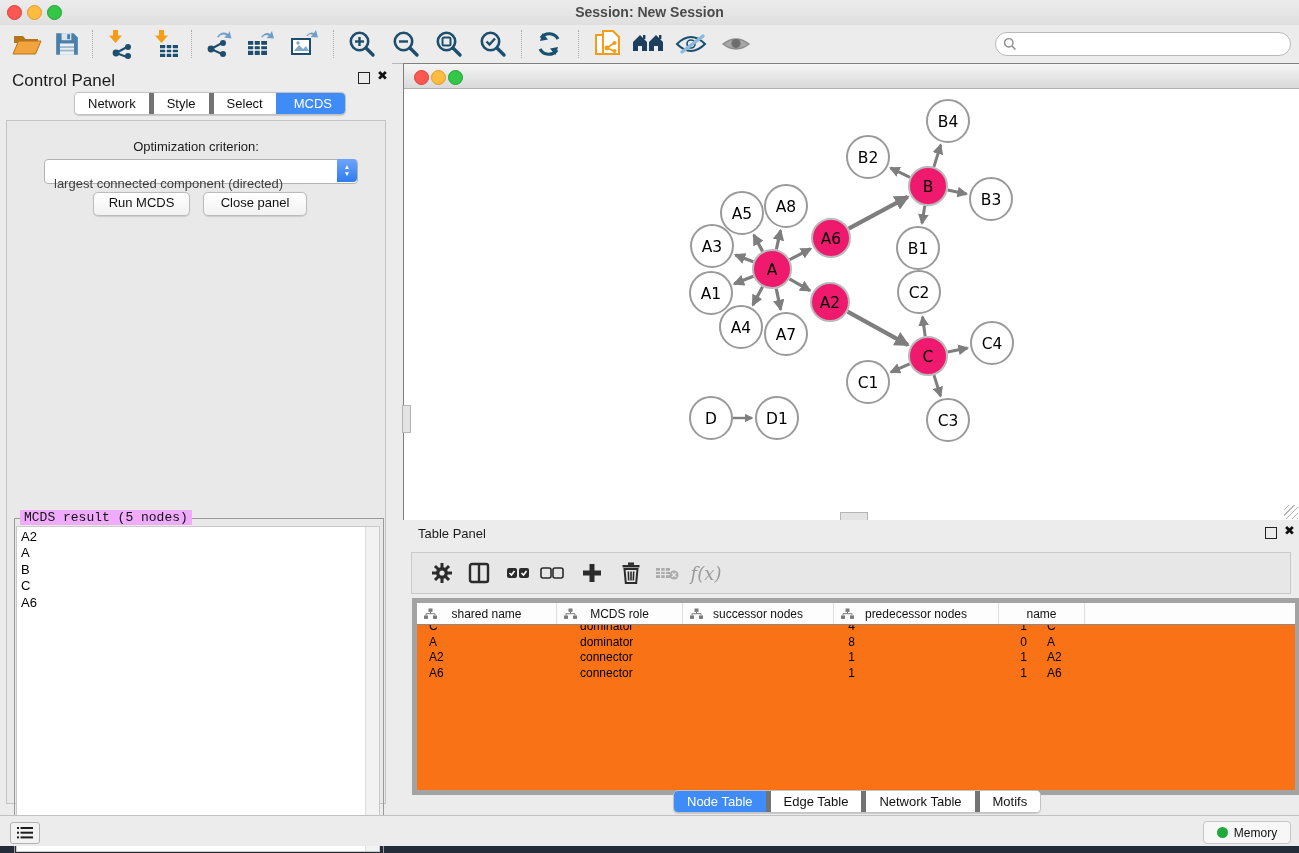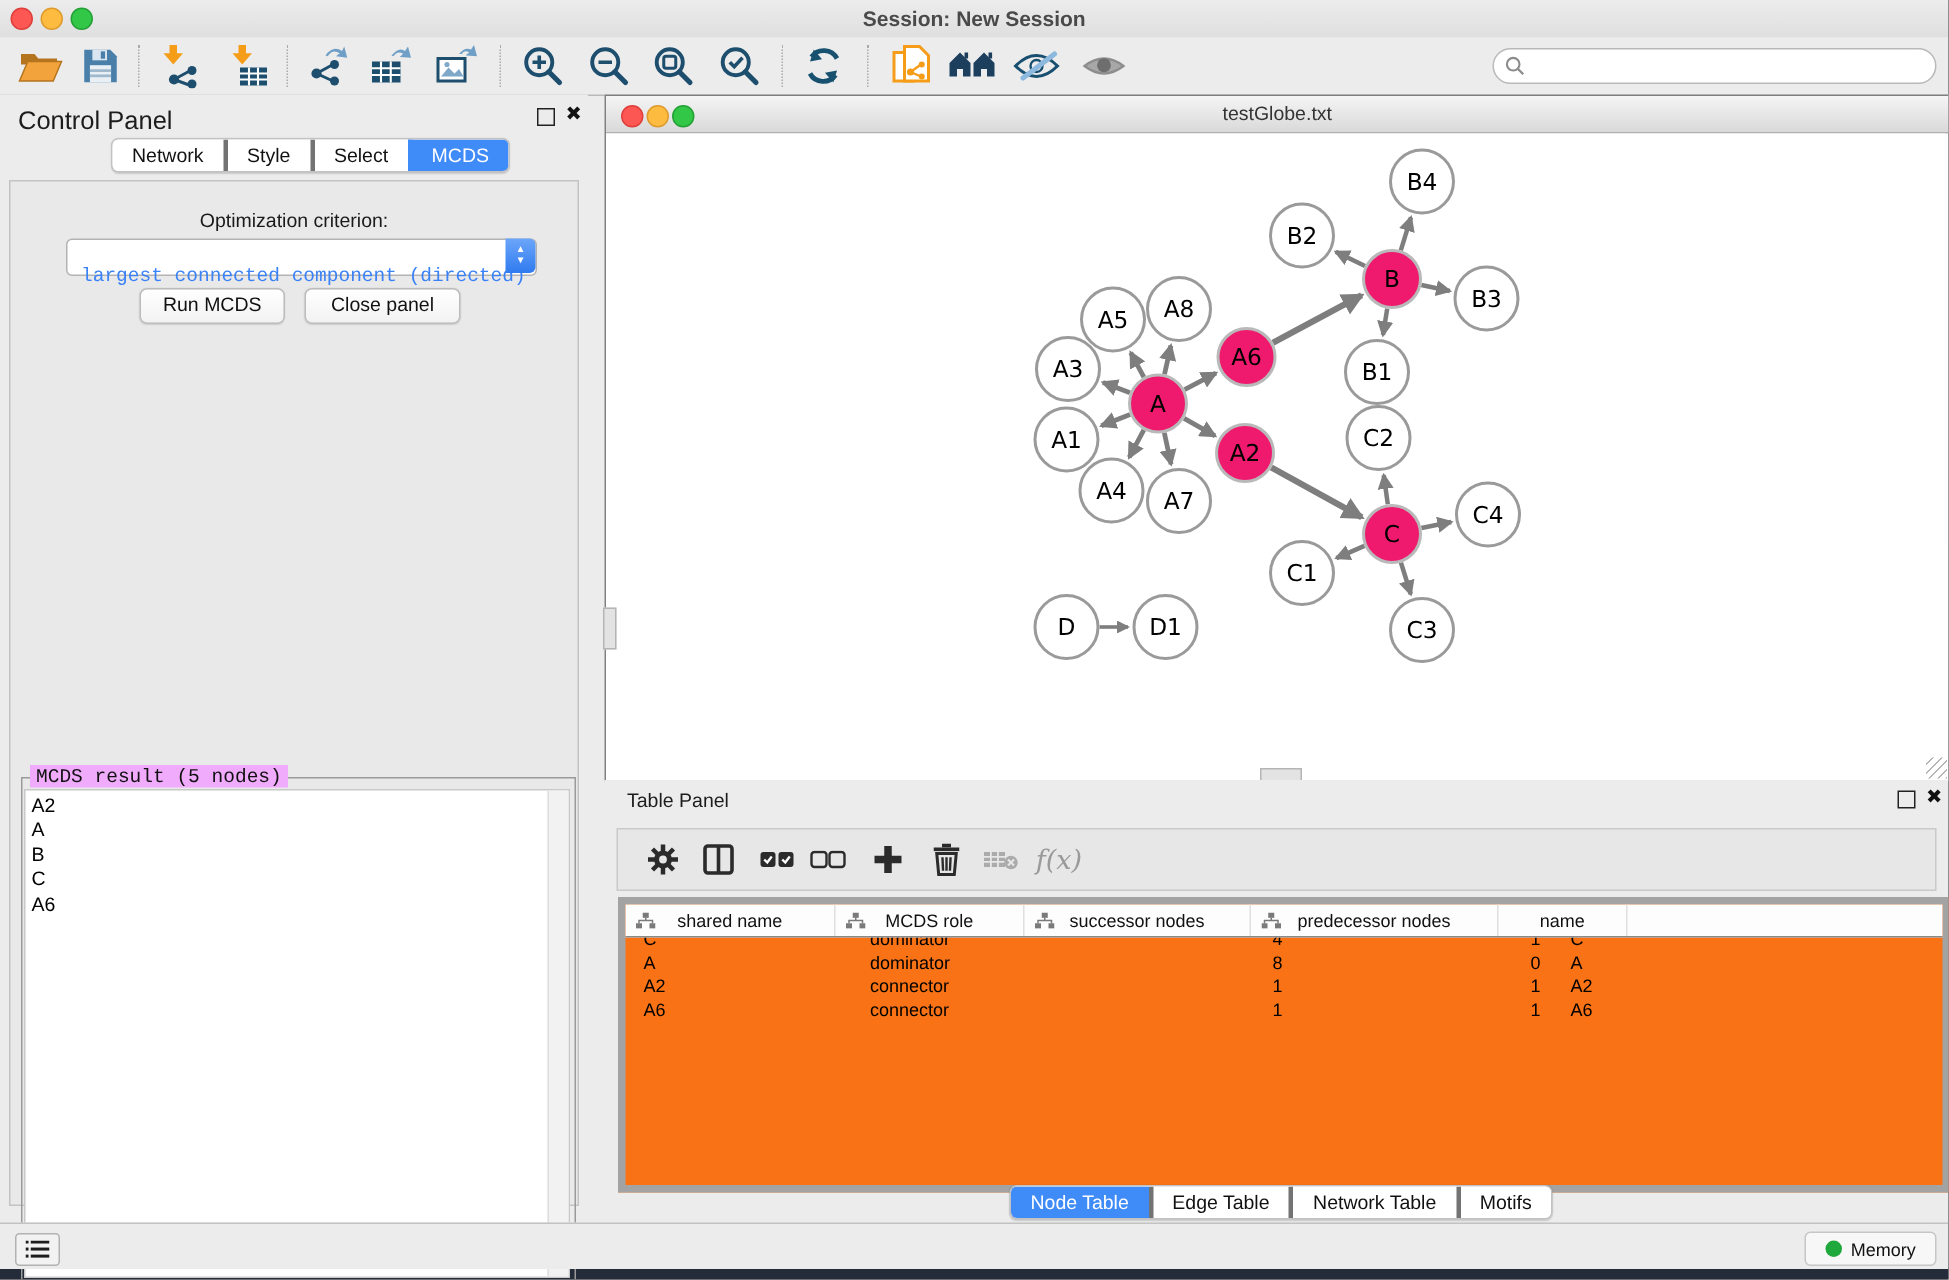--- a/index.html
+++ b/index.html
@@ -23,27 +23,27 @@
   #search-wrap svg{position:absolute;left:7px;top:4px;}
   #search-input{position:absolute;left:26px;top:1px;width:255px;height:18px;border:none;outline:none;font-size:12px;background:transparent;}
 
   
   #control-panel{position:absolute;left:0;top:63px;width:392px;height:752px;background:#ececec;}
   #cp-header{position:absolute;left:0;top:0;width:100%;height:30px;}
   #cp-title{position:absolute;left:12px;top:8px;font-size:17px;color:#1c1c1c;}
   .float-box{position:absolute;top:9px;width:10px;height:10px;border:1.6px solid #222;}
   .close-x{position:absolute;top:6px;font-size:13px;font-weight:bold;color:#111;line-height:14px;}
   #cp-tabs{position:absolute;left:74px;top:29px;display:flex;border:1px solid #c2c2c2;border-radius:5px;overflow:hidden;background:#fff;box-shadow:0 0.5px 1px rgba(0,0,0,.15);}
-  .seg{padding:3px 13px;font-size:13px;color:#111;background:#fff;border-left:3px solid #737373;cursor:default;}
+  .seg{padding:3px 13px;font-size:13px;color:#111;background:#fff;border-left:5px solid #737373;cursor:default;}
   .seg:first-child{border-left:none;}
   .seg-sel{background:#3f8bf7;color:#fff;border-left-color:#3f8bf7;}
   #cp-body{position:absolute;left:6px;top:57px;width:378px;height:682px;border:1px solid #c3c3c3;background:#e9e9e9;}
   #opt-label{position:absolute;left:0;top:18px;width:100%;text-align:center;font-size:13px;color:#1a1a1a;}
   #opt-select{position:absolute;left:37px;top:38px;width:312px;height:23px;background:#fff;border:1px solid #b3b3b3;border-radius:4px;}
-  #opt-select-text{position:absolute;left:9px;top:16px;font-size:13px;color:#3b82f6;white-space:nowrap;font-family:Liberation Mono, monospace;}
+  #opt-select-text{position:absolute;left:9px;top:16px;font-size:13px;color:#404040;white-space:nowrap;}
   #opt-stepper{position:absolute;right:0px;top:-1px;width:20px;height:23px;background:linear-gradient(#6ca6fa,#2f7bf0);border-radius:0 4px 4px 0;color:#fff;text-align:center;}
   #opt-stepper span{display:block;font-size:6.5px;line-height:7px;}
   #opt-stepper span:first-child{margin-top:4px;}
   .cp-btn{position:absolute;top:71px;height:22px;background:linear-gradient(#ffffff,#f2f2f2);border:1px solid #bcbcbc;border-radius:5px;font-size:13px;color:#111;text-align:center;line-height:20px;box-shadow:0 0.5px 1px rgba(0,0,0,.12);}
   #mcds-result{position:absolute;left:7px;top:397px;width:368px;height:336px;}
   #mcds-legend{position:absolute;left:6px;top:-8px;background:#f0abfc;padding:0 4px;font-size:13px;color:#111;z-index:2;font-family:Liberation Mono, monospace;}
   #mcds-frame{position:absolute;left:0;top:0;width:100%;height:100%;border:1px solid #9a9a9a;}
   #mcds-list{position:absolute;left:2px;top:8px;width:362px;height:324px;background:#fff;border:1px solid #c9c9c9;overflow:hidden;}
   #mcds-list ul{margin:0;padding:2px 0 0 4px;list-style:none;}
   #mcds-list li{font-size:13px;line-height:16.4px;color:#000;}
@@ -309,21 +309,20 @@
       </div>
     </div>
 
     <div id="right-col">
 
       <div id="net-window">
         <div id="net-titlebar">
           <div class="tl red" style="left:10px;top:6px"></div>
           <div class="tl yellow" style="left:27px;top:6px"></div>
           <div class="tl green" style="left:44px;top:6px"></div>
-          <div id="net-title">testGlobe.txt</div>
         </div>
         <div id="net-canvas">
           <svg id="graph-svg" width="893" height="429">
               <defs>
                 <marker id="arrow" viewBox="0 0 10 10" refX="8.5" refY="5" markerWidth="3.6" markerHeight="3.6" orient="auto-start-reverse">
                   <path d="M0,0 L10,5 L0,10 z" fill="#7e7e7e"></path>
                 </marker>
               </defs>
               <line x1="358.55557174969164" y1="162.37040059942436" x2="349.80553531288547" y2="146.03699925071956" stroke="#7e7e7e" stroke-width="3.2" marker-end="url(#arrow)"></line>
               <line x1="372.33860915637314" y1="160.47625879632093" x2="376.5767385545336" y2="141.40467650459883" stroke="#7e7e7e" stroke-width="3.2" marker-end="url(#arrow)"></line>

